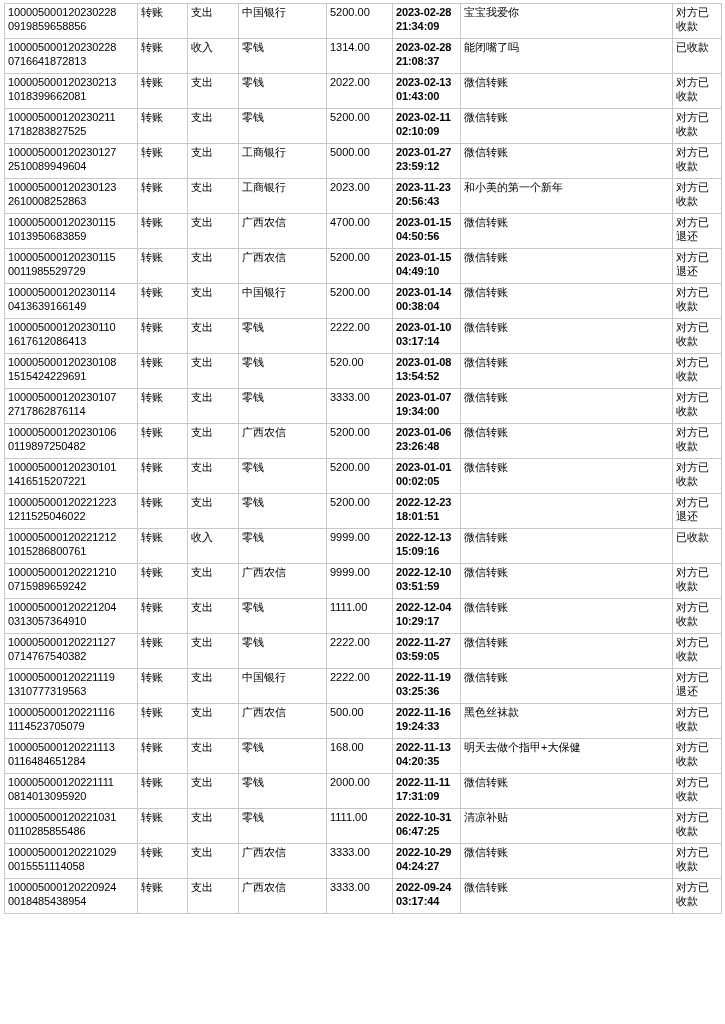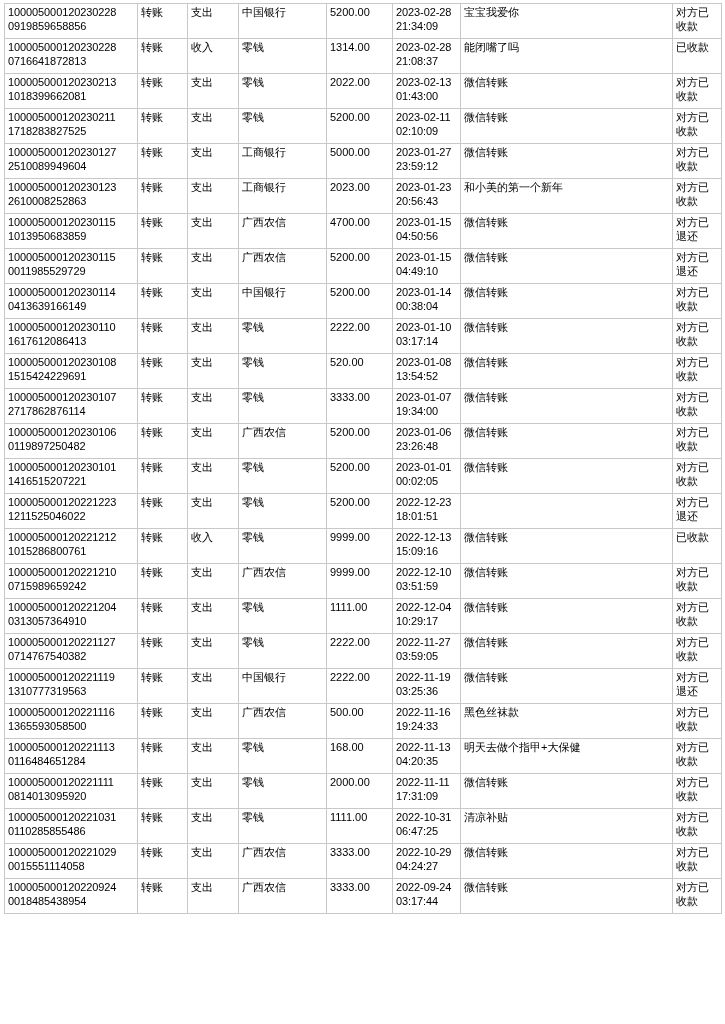--- a/index.html
+++ b/index.html
@@ -47,20 +47,21 @@
     letter-spacing: -0.1px;
     font-size: 11px;
   }
   td.amount {
     text-align: left;
     padding-right: 6px;
   }
   td.time {
     font-size: 11px;
     letter-spacing: -0.1px;
+    font-weight: bold;
   }
   td.remark {
     font-size: 11px;
   }
   td.status {
     font-size: 11px;
   }
   td.type, td.dir, td.channel {
     font-size: 11px;
   }
@@ -130,21 +131,21 @@
           <td class="time"><span>2023-01-27</span><br><span>23:59:12</span></td>
           <td class="remark">微信转账</td>
           <td class="status">对方已收款</td>
         </tr>
         <tr>
           <td class="order">100005000120230123 2610008252863</td>
           <td class="type">转账</td>
           <td class="dir">支出</td>
           <td class="channel">工商银行</td>
           <td class="amount">2023.00</td>
-          <td class="time"><span>2023-01-23</span><br><span>20:56:43</span></td>
+          <td class="time"><span>2023-11-23</span><br><span>20:56:43</span></td>
           <td class="remark">和小美的第一个新年</td>
           <td class="status">对方已收款</td>
         </tr>
         <tr>
           <td class="order">100005000120230115 1013950683859</td>
           <td class="type">转账</td>
           <td class="dir">支出</td>
           <td class="channel">广西农信</td>
           <td class="amount">4700.00</td>
           <td class="time"><span>2023-01-15</span><br><span>04:50:56</span></td>
@@ -275,21 +276,21 @@
           <td class="order">100005000120221119 1310777319563</td>
           <td class="type">转账</td>
           <td class="dir">支出</td>
           <td class="channel">中国银行</td>
           <td class="amount">2222.00</td>
           <td class="time"><span>2022-11-19</span><br><span>03:25:36</span></td>
           <td class="remark">微信转账</td>
           <td class="status">对方已退还</td>
         </tr>
         <tr>
-          <td class="order">100005000120221116 1365593058500</td>
+          <td class="order">100005000120221116 1114523705079</td>
           <td class="type">转账</td>
           <td class="dir">支出</td>
           <td class="channel">广西农信</td>
           <td class="amount">500.00</td>
           <td class="time"><span>2022-11-16</span><br><span>19:24:33</span></td>
           <td class="remark">黑色丝袜款</td>
           <td class="status">对方已收款</td>
         </tr>
         <tr>
           <td class="order">100005000120221113 0116484651284</td>

